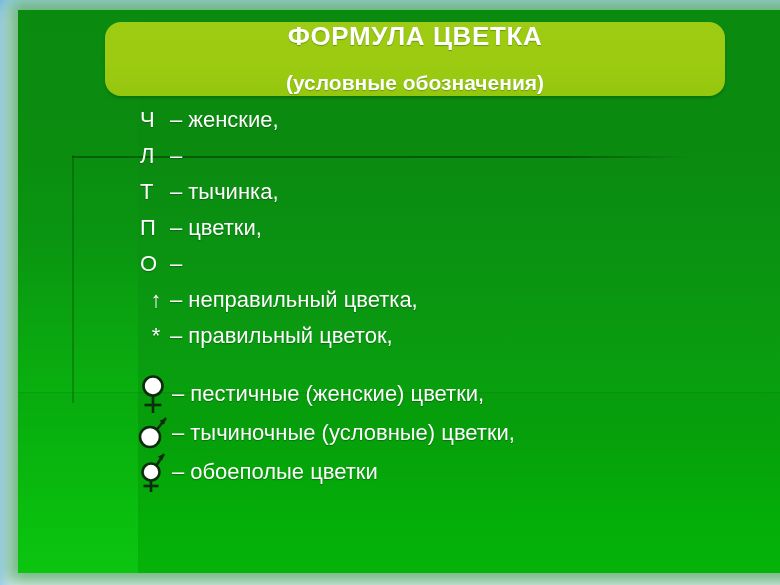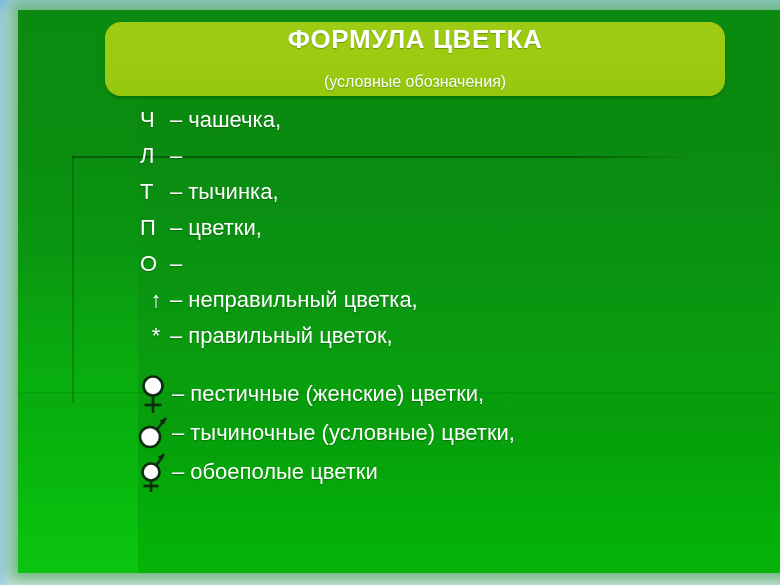--- a/index.html
+++ b/index.html
@@ -130,22 +130,22 @@
     color: #ffffff;
     font-size: 26px;
     font-weight: bold;
     letter-spacing: 0.6px;
     line-height: 1.05;
     text-shadow: 0 1px 1px rgba(0,60,0,0.35);
     white-space: nowrap;
   }
   .banner-subtitle {
     color: #ffffff;
-    font-size: 16px;
-    font-weight: normal;
+    font-size: 21px;
+    font-weight: bold;
     line-height: 1.15;
     margin-top: 20px;
     text-shadow: 0 1px 1px rgba(0,60,0,0.30);
     white-space: nowrap;
   }
 
   
   .legend {
     position: absolute;
     left: 0;
@@ -240,21 +240,21 @@
     <div class="banner">
       <div class="banner-title">ФОРМУЛА ЦВЕТКА</div>
       <div class="banner-subtitle">(условные обозначения)</div>
     </div>
 
     <div class="legend">
 
       <div class="legend-row">
         <span class="sym">Ч</span>
         <span class="dash">–</span>
-        <span class="lbl">чашечка,</span>
+        <span class="lbl">женские,</span>
       </div>
 
       <div class="legend-row">
         <span class="sym">Л</span>
         <span class="dash">–</span>
       </div>
 
       <div class="legend-row">
         <span class="sym">Т</span>
         <span class="dash">–</span>

